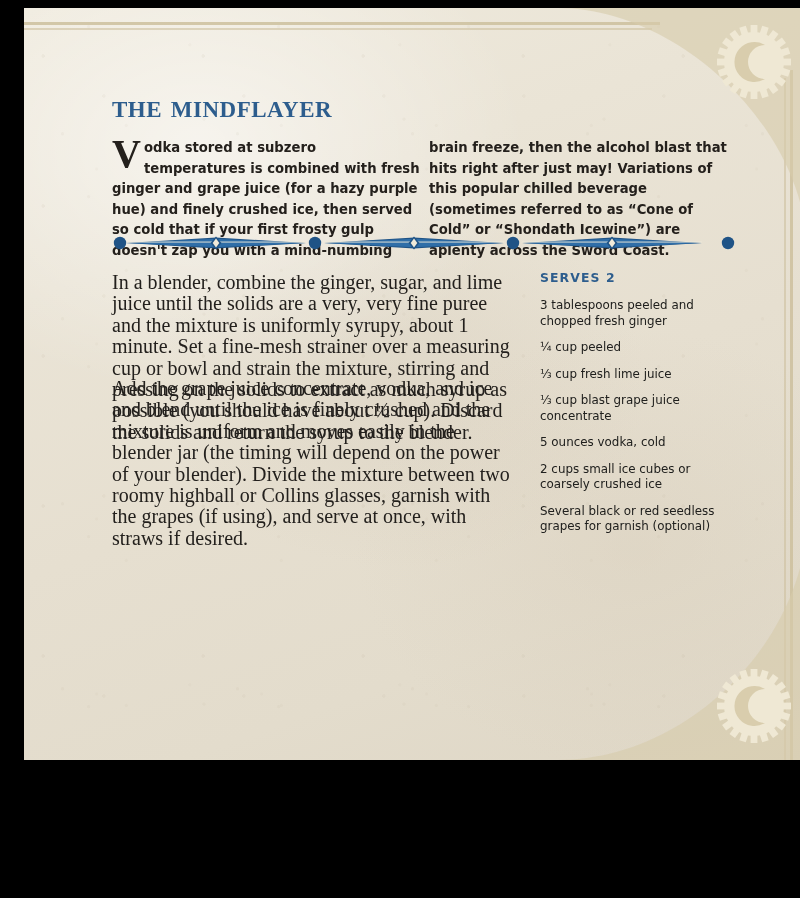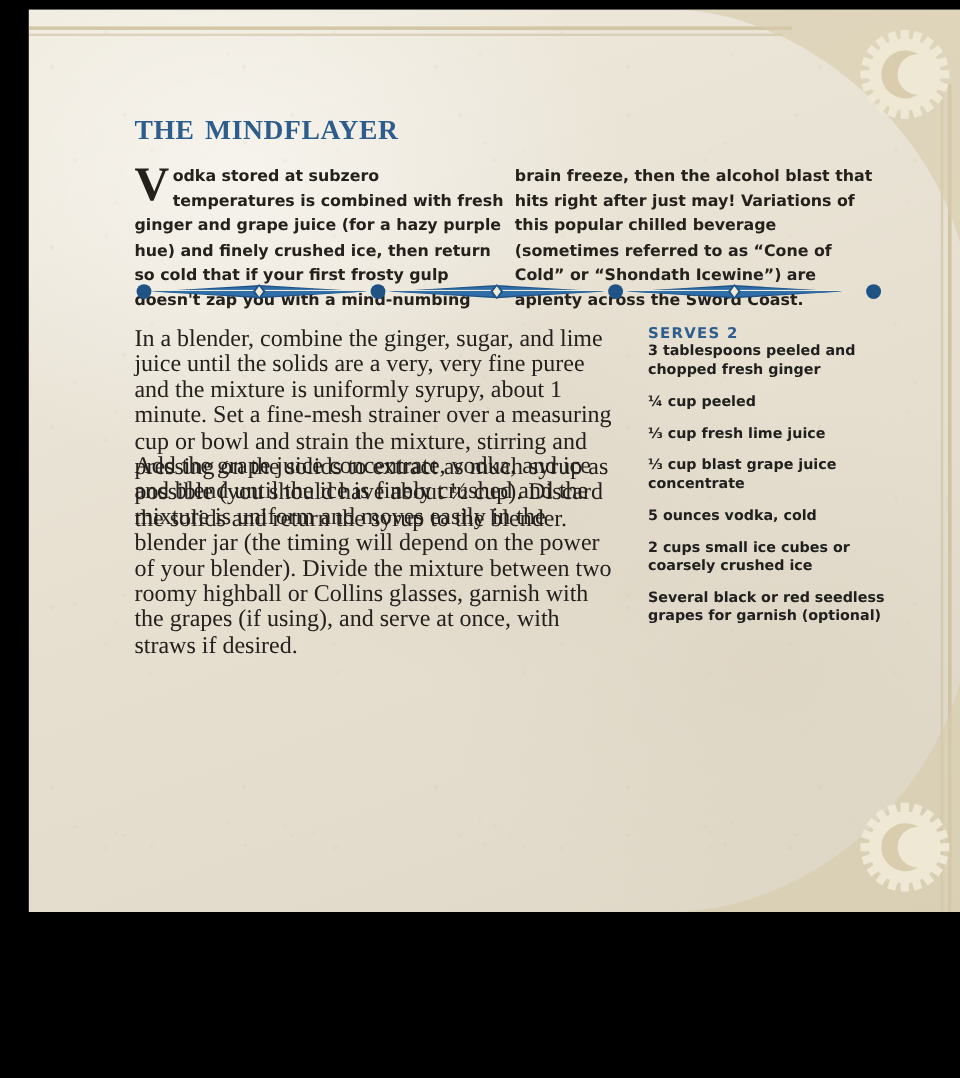--- a/index.html
+++ b/index.html
@@ -130,26 +130,27 @@
 
   
   #ingredients { position:absolute; left:516px; top:262px; width:200px; }
 
   #serves-label {
     color:#2d5d8d;
     font-family:"DejaVu Sans", sans-serif;
     font-size:12.4px;
     font-weight:bold;
     letter-spacing:1.1px;
+    margin-bottom:13px;
   }
   .ingredient {
     font-family:"DejaVu Sans", sans-serif;
     font-size:11.9px;
     line-height:15.5px;
-    font-weight:bold;
+    font-weight:normal;
     color:#20201e;
     margin-bottom:11px;
   }
 
   
   #footer { position:absolute; left:272px; top:840px; width:240px; height:42px; }
 
   #footer-left-label, #footer-right-label {
     position:absolute;
     top:13px;
@@ -258,21 +259,21 @@
         <path d="M 11,-17 A 20,20 0 1 0 11,17 A 15.5,15.5 0 1 1 11,-17 Z" fill="#d7cbab" opacity="0.95"></path>
       </g>
     </g>
   </svg>
 
   <div id="content">
 
     <h1 id="recipe-title">The Mindflayer</h1>
 
     <div class="intro-col" id="intro-left">
-      <span id="dropcap">V</span><span>odka stored at subzero temperatures is combined with fresh ginger and grape juice (for a hazy purple hue) and finely crushed ice, then return so cold that if your first frosty gulp doesn't zap you with a mind-numbing</span>
+      <span id="dropcap">V</span><span>odka stored at subzero temperatures is combined with fresh ginger and grape juice (for a hazy purple hue) and finely crushed ice, then served so cold that if your first frosty gulp doesn't zap you with a mind-numbing</span>
     </div>
 
     <div class="intro-col" id="intro-right">brain freeze, then the alcohol blast that hits right after just may! Variations of this popular chilled beverage (sometimes referred to as “Cone of Cold” or “Shondath Icewine”) are aplenty across the Sword Coast.</div>
 
     <svg id="divider" viewBox="0 0 624 22" preserveAspectRatio="none">
       <g fill="#1f5386">
 
         <path d="M14,11 L104,5.5 L194,11 L104,16.5 Z"></path>
         <path d="M14,11 L104,6.8 L194,11 L104,15.2 Z" fill="#2f6ea8"></path>
         <rect x="14" y="9.6" width="180" height="0.9" fill="#f0ead9"></rect>

